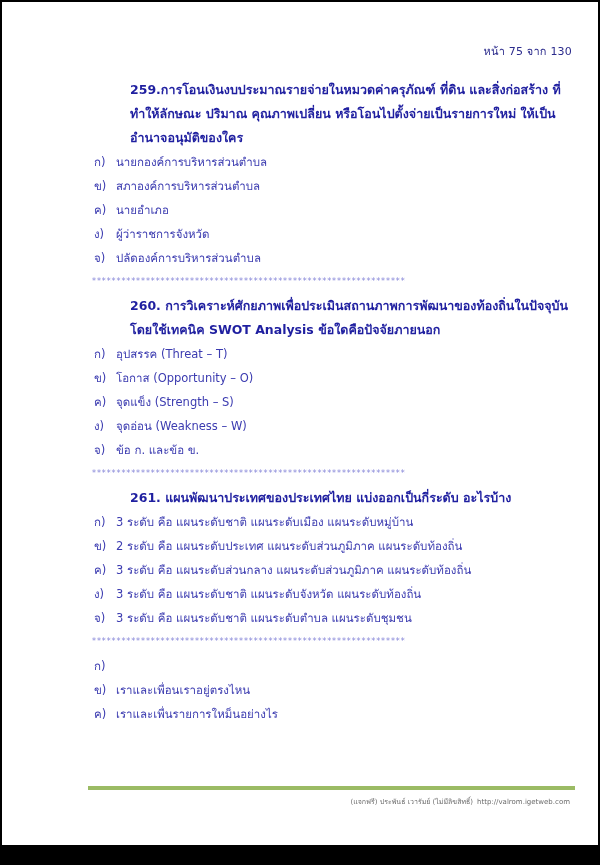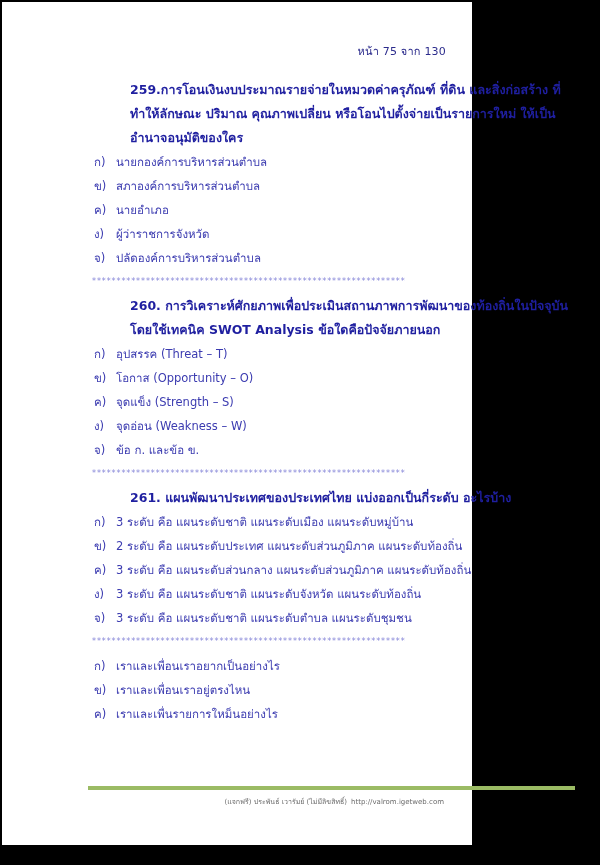--- a/index.html
+++ b/index.html
@@ -2,21 +2,21 @@
 <html><head>
   <meta charset="utf-8">
   <style>
     * { box-sizing: border-box; margin: 0; padding: 0; }
     html, body { width: 600px; height: 865px; overflow: hidden; background: #000; }
     body { position: relative; font-family: "DejaVu Sans", "Liberation Sans", sans-serif; }
 
     .page {
       position: absolute;
       left: 2px; top: 2px;
-      width: 470px; height: 843px;
+      width: 596px; height: 843px;
       background: #ffffff;
     }
 
     .page-number {
       position: absolute;
       right: 26px; top: 40px;
       font-size: 11px;
       color: #2b2b8c;
       letter-spacing: 0.2px;
     }
@@ -170,21 +170,20 @@
             <span>3 ระดับ คือ แผนระดับชาติ แผนระดับตำบล แผนระดับชุมชน</span>
           </div>
       </div>
       <div class="separator">****************************************************************</div>
     </div>
 
     <div>
       <div class="options">
         <div class="option">
             <span class="letter">ก)</span>
-            <span>เราและเพื่อนเราอยากเป็นอย่างไร</span>
           </div>
         <div class="option">
             <span class="letter">ข)</span>
             <span>เราและเพื่อนเราอยู่ตรงไหน</span>
           </div>
         <div class="option">
             <span class="letter">ค)</span>
             <span>เราและเพื่นรายการใหม็นอย่างไร</span>
           </div>
       </div>

